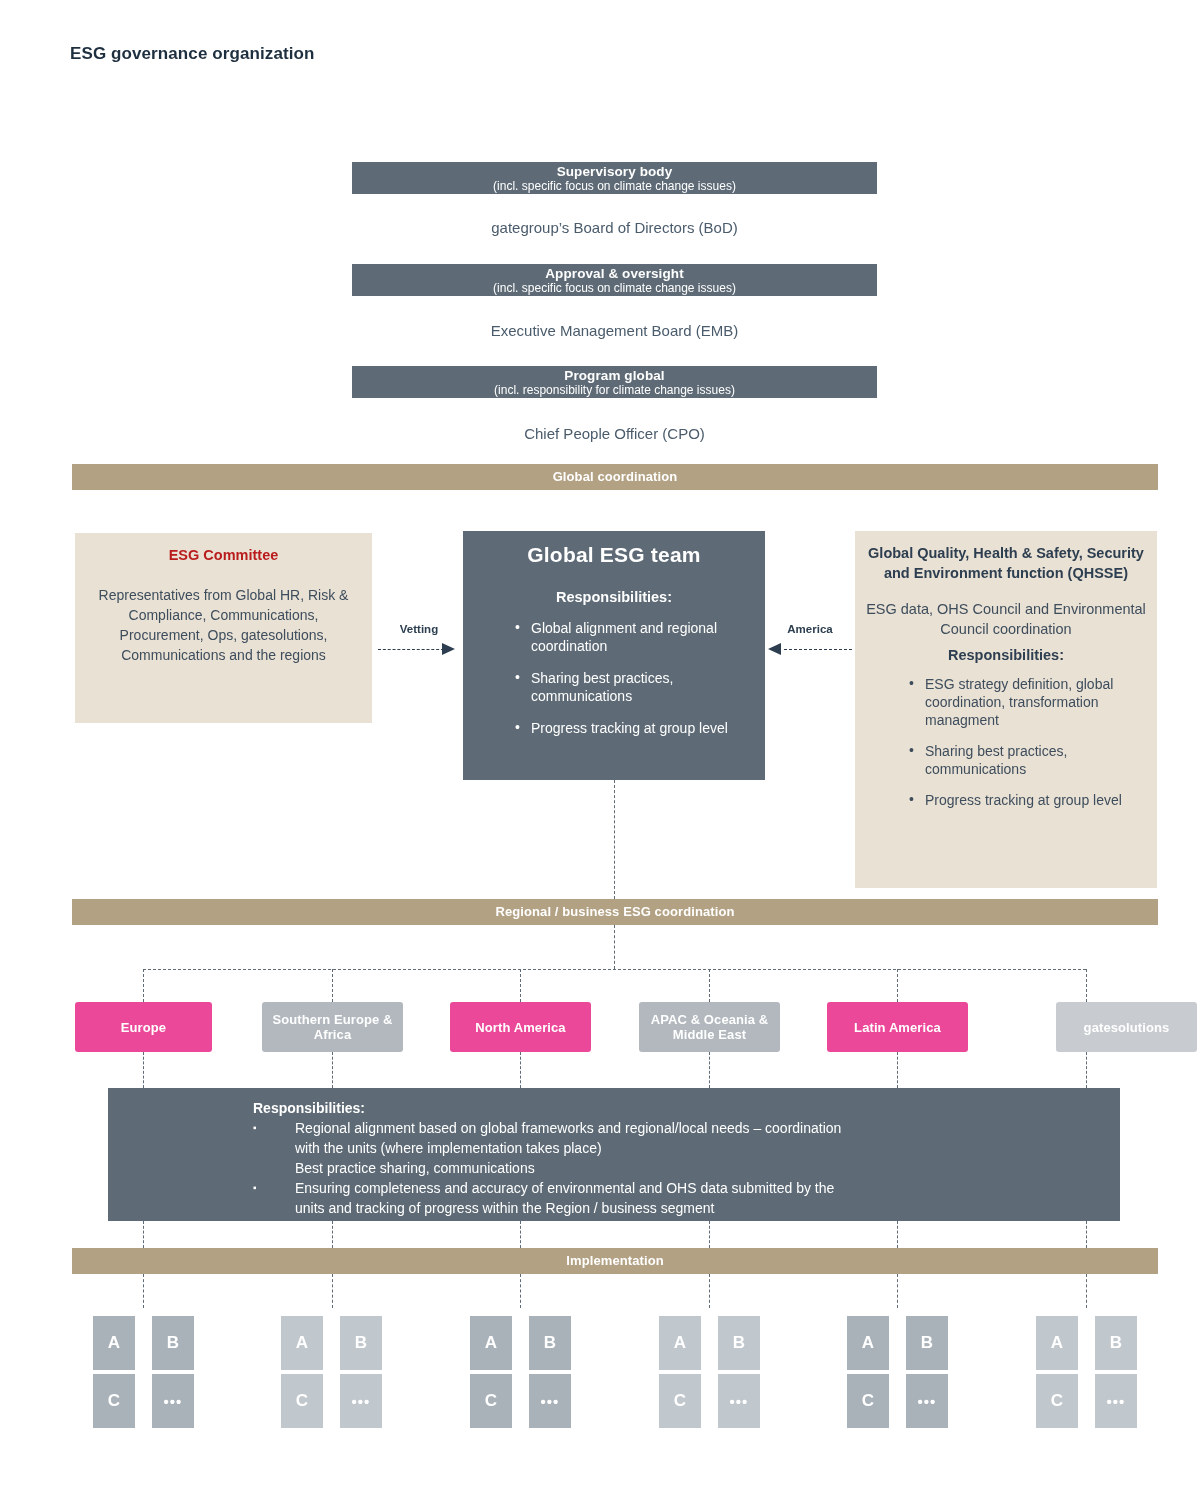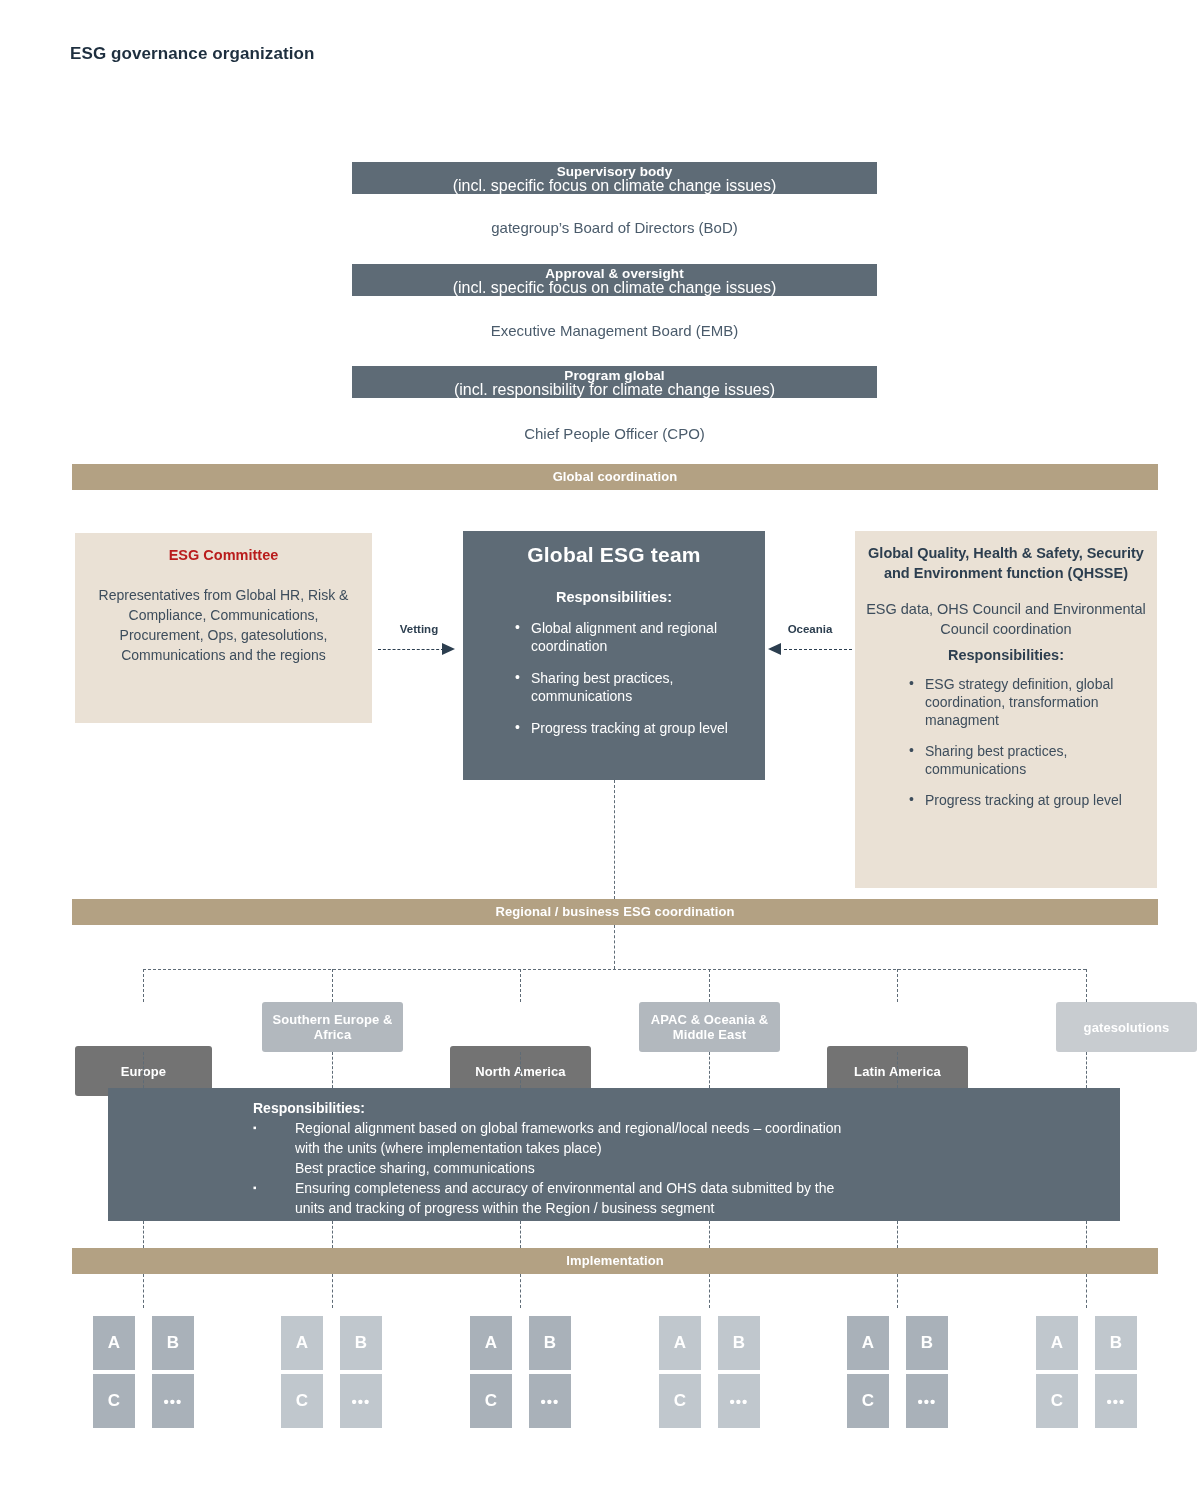--- a/index.html
+++ b/index.html
@@ -37,21 +37,21 @@
   }
   .hdr-band .t1 {
     display: block;
     font-size: 13.5px;
     font-weight: bold;
     line-height: 15px;
     letter-spacing: 0.1px;
   }
   .hdr-band .t2 {
     display: block;
-    font-size: 16px;
+    font-size: 12px;
     line-height: 14px;
     font-weight: normal;
   }
 
   .hdr-sub {
     position: absolute;
     left: 352px;
     width: 525px;
     text-align: center;
     font-size: 15px;
@@ -240,21 +240,21 @@
     color: #ffffff;
     font-size: 13px;
     font-weight: bold;
     line-height: 15px;
     display: flex;
     align-items: center;
     justify-content: center;
     text-align: center;
     letter-spacing: 0.1px;
   }
-  .region.dark  { background: #737373; margin-top: 44px; }
+  .region.dark  { background: #ec4899; }
   .region.light { background: #b2b8be; }
   .region.pale  { background: #c8ccd0; }
 
   
   .resp-block {
     position: absolute;
     left: 108px;
     top: 1088px;
     width: 1012px;
     height: 133px;
@@ -352,21 +352,21 @@
     <li>Progress tracking at group level</li>
   </ul>
 </div>
 
 <div class="conn" id="conn-vetting">
   <div class="lbl">Vetting</div>
   <div class="ln"></div>
   <div class="arw"></div>
 </div>
 <div class="conn" id="conn-support">
-  <div class="lbl">Oceania</div>
+  <div class="lbl">America</div>
   <div class="ln"></div>
   <div class="arw"></div>
 </div>
 
 <div class="vline" style="left:614px; top:780px; height:119px;"></div>
 
 <div class="band" style="top:899px;">Regional / business ESG coordination</div>
 
 <div class="vline" style="left:614px; top:925px; height:44px;"></div>
 <div class="hline" style="left:143px; top:969px; width:943px;"></div>

